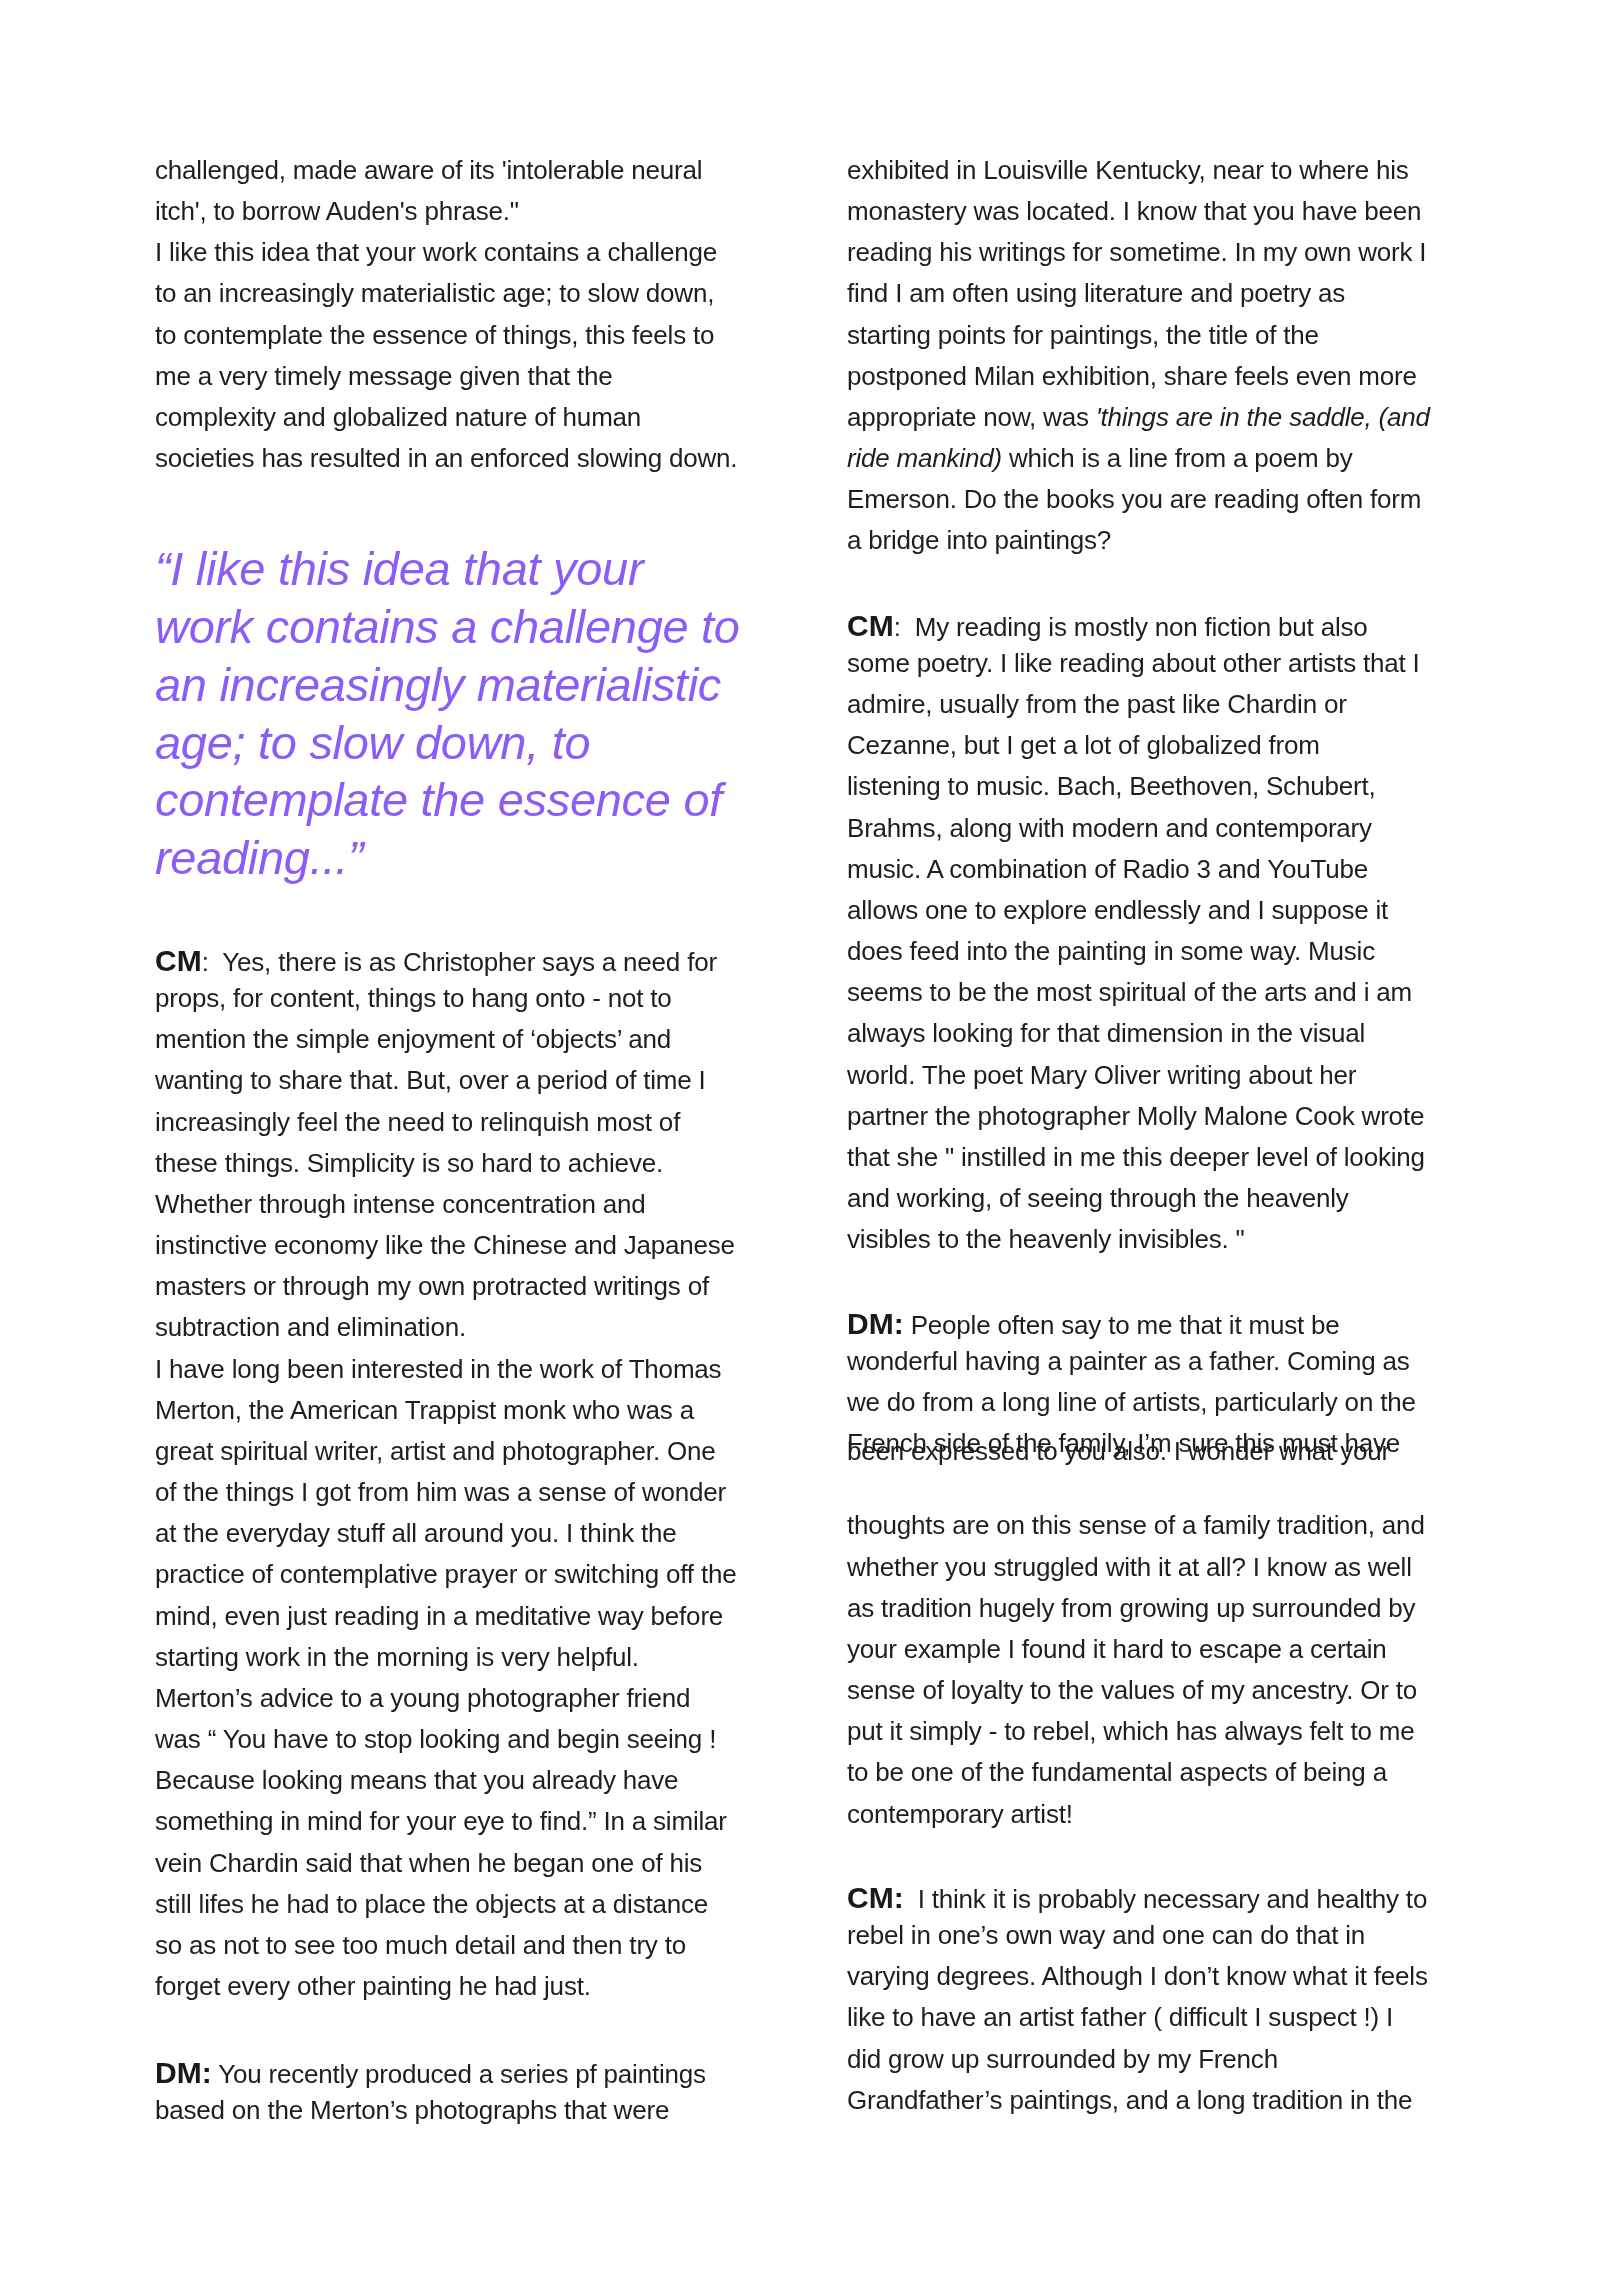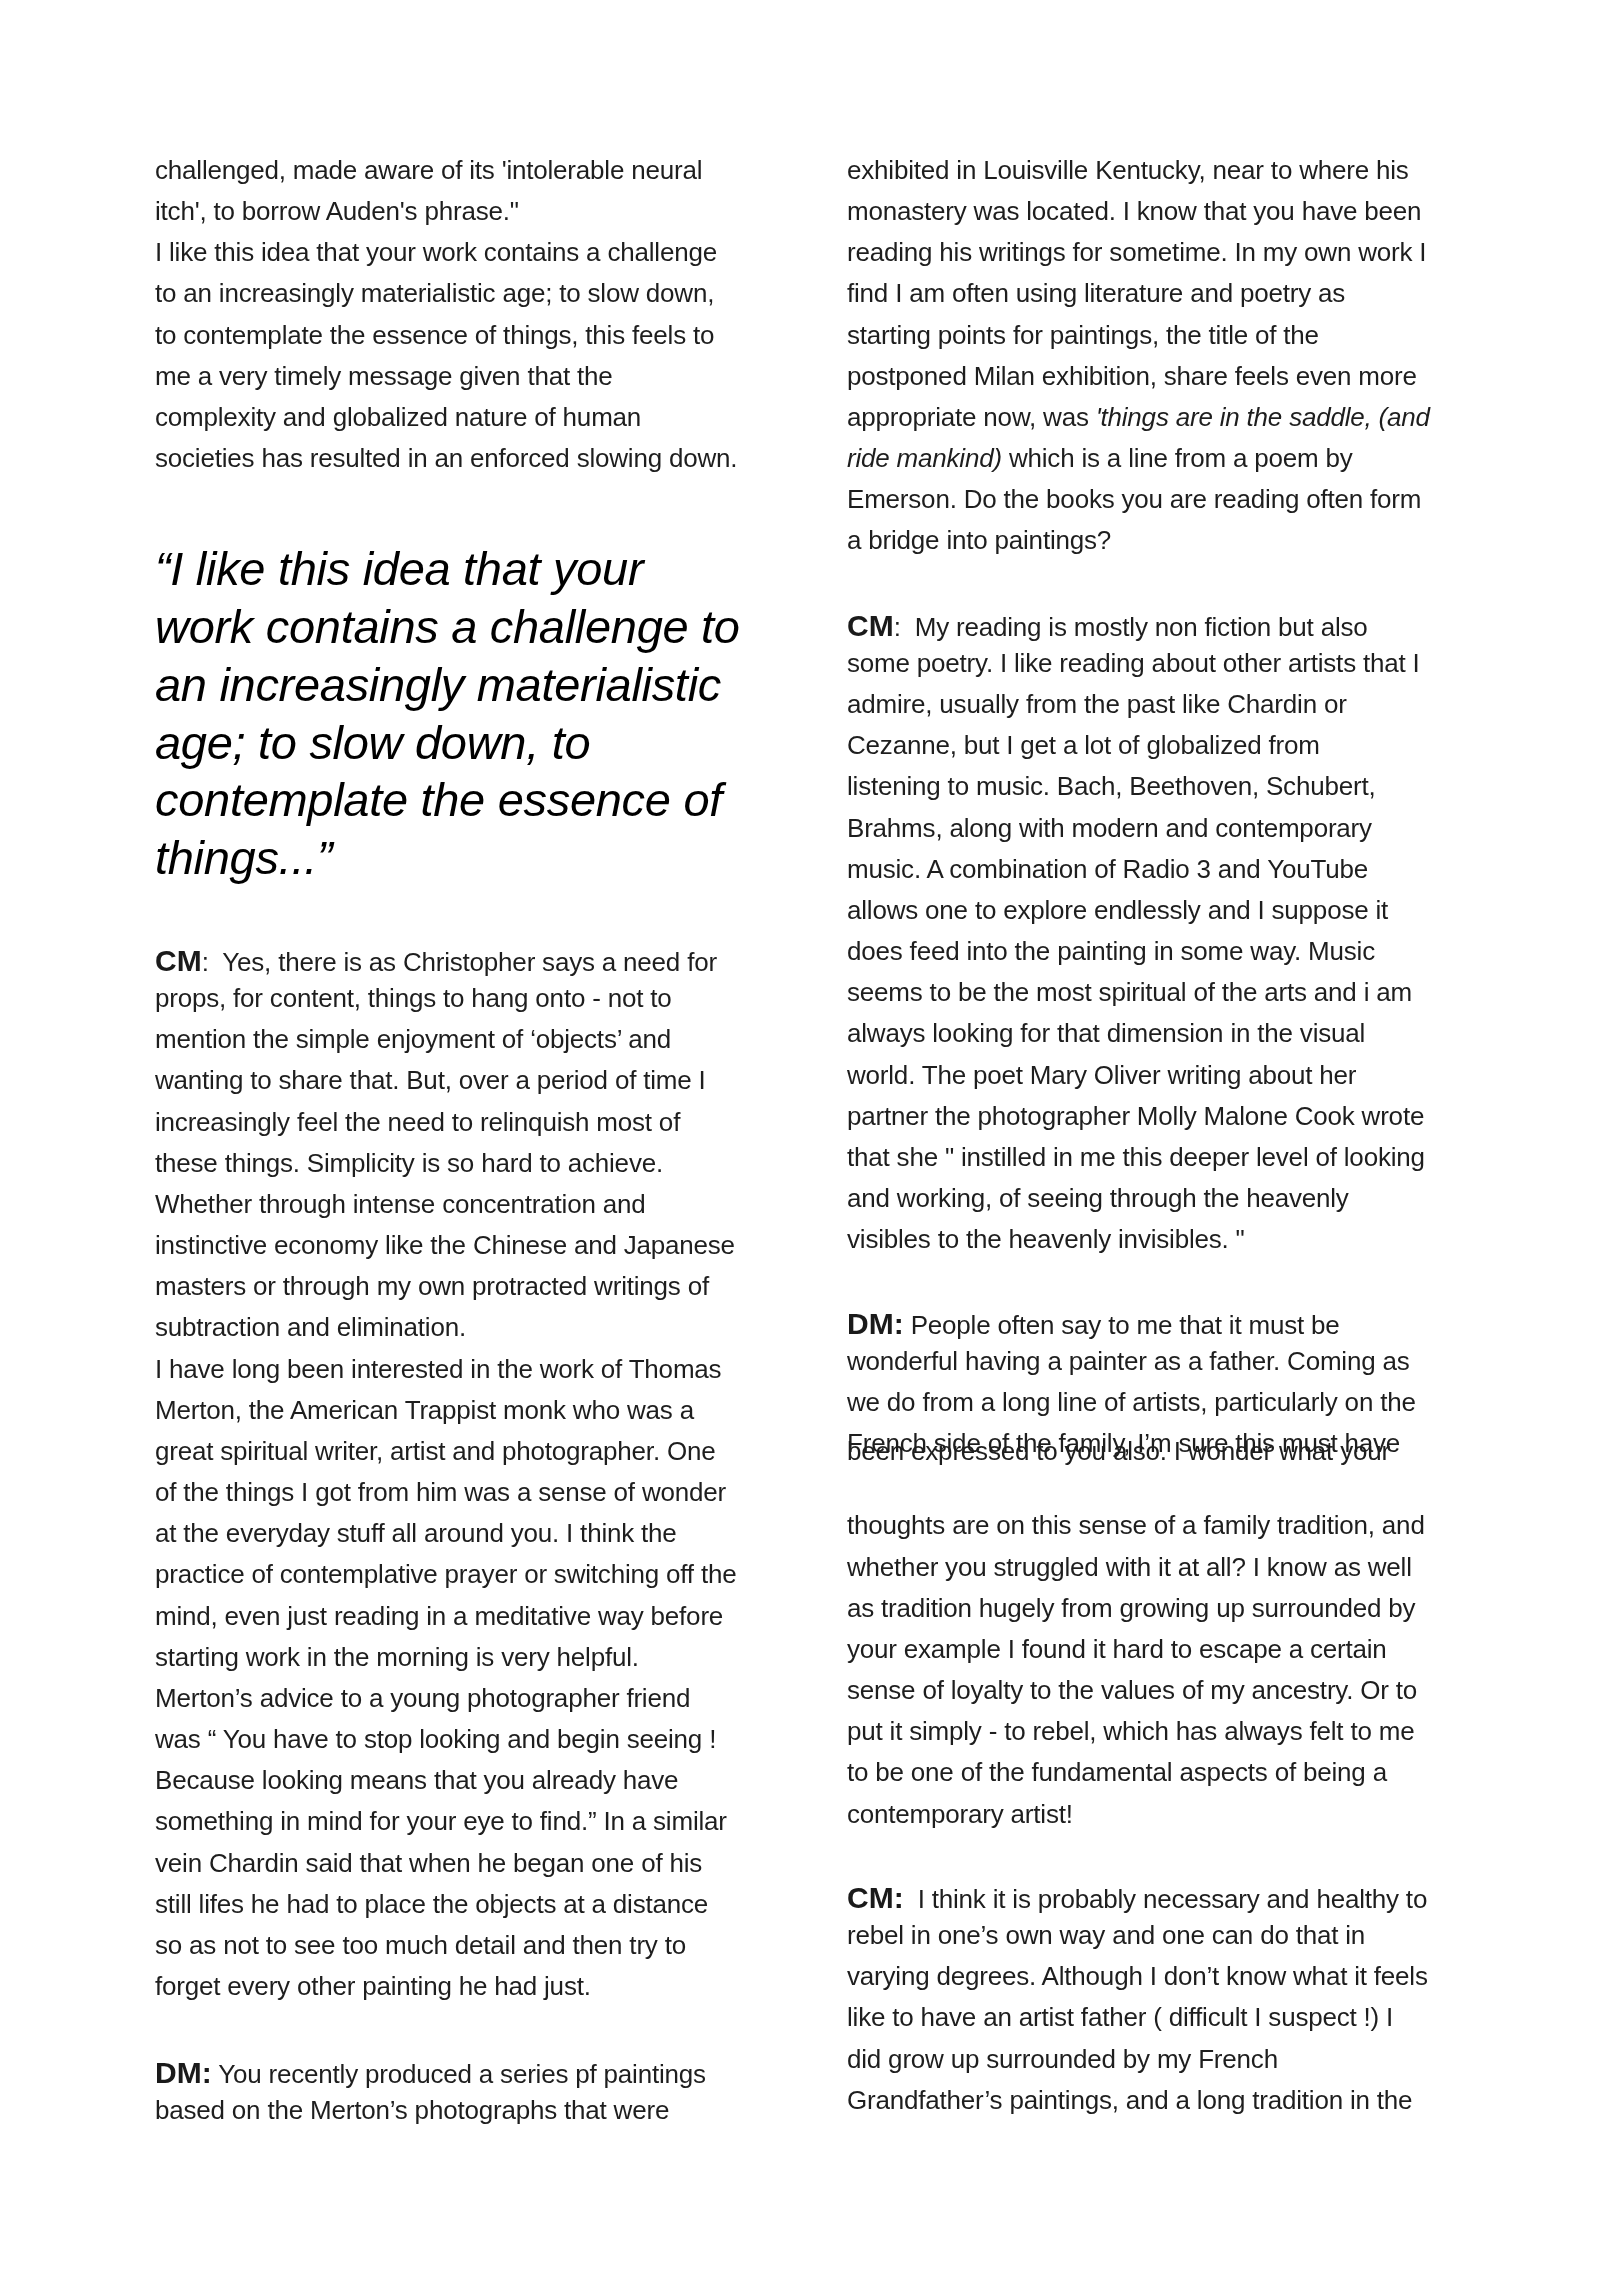--- a/index.html
+++ b/index.html
@@ -37,21 +37,21 @@
       letter-spacing: -0.2px;
       color: #1e1e1e;
     }
     .quote-line {
       position: absolute;
       left: 0;
       white-space: nowrap;
       font-size: 47px;
       line-height: 55px;
       font-style: italic;
-      color: #000000;
+      color: #8b5cf6;
       letter-spacing: -0.3px;
     }
     .speaker {
       font-weight: bold;
       font-size: 30px;
       color: #1a1a1a;
       letter-spacing: 0px;
     }
     .em { font-style: italic; }
   </style>
@@ -72,21 +72,21 @@
       <div class="line" style="top:402px">complexity and globalized nature of human</div>
       <div class="line" style="top:443px">societies has resulted in an enforced slowing down.</div>
     </div>
 
     <div>
       <div class="quote-line" style="top:541px">“I like this idea that your</div>
       <div class="quote-line" style="top:599px">work contains a challenge to</div>
       <div class="quote-line" style="top:657px">an increasingly materialistic</div>
       <div class="quote-line" style="top:715px">age; to slow down, to</div>
       <div class="quote-line" style="top:772px">contemplate the essence of</div>
-      <div class="quote-line" style="top:830px">things...”</div>
+      <div class="quote-line" style="top:830px">reading...”</div>
     </div>
 
     <div>
       <div class="line" style="top:945px"><span class="speaker">CM</span><span>:</span><span style="white-space:pre">  Yes, there is as Christopher says a need for</span></div>
       <div class="line" style="top:983px">props, for content, things to hang onto - not to</div>
       <div class="line" style="top:1024px">mention the simple enjoyment of ‘objects’ and</div>
       <div class="line" style="top:1065px">wanting to share that. But, over a period of time I</div>
       <div class="line" style="top:1107px">increasingly feel the need to relinquish most of</div>
       <div class="line" style="top:1148px">these things. Simplicity is so hard to achieve.</div>
       <div class="line" style="top:1189px">Whether through intense concentration and</div>

